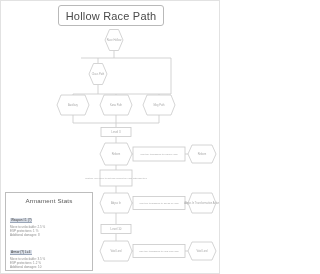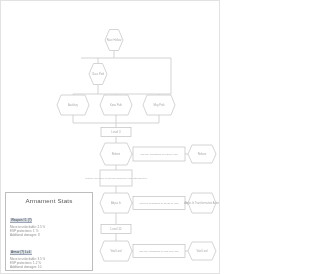--- a/index.html
+++ b/index.html
@@ -105,20 +105,23 @@
     line-height: 4px;
     white-space: nowrap;
     overflow: hidden;
   }
 </style>
 </head>
 <body>
 
 <div id="canvas">
 
+  <div id="title-box">
+    <span class="t">Hollow Race Path</span>
+  </div>
 
   <svg id="diagram" viewBox="0 0 220 274">
 
     <g>
 
       <path class="edge" d="M113 50 L113 57"></path>
       <path class="edge" d="M80 57 L170 57"></path>
       <path class="edge" d="M97 57 L97 62"></path>
       <path class="edge" d="M170 57 L170 93"></path>
 

